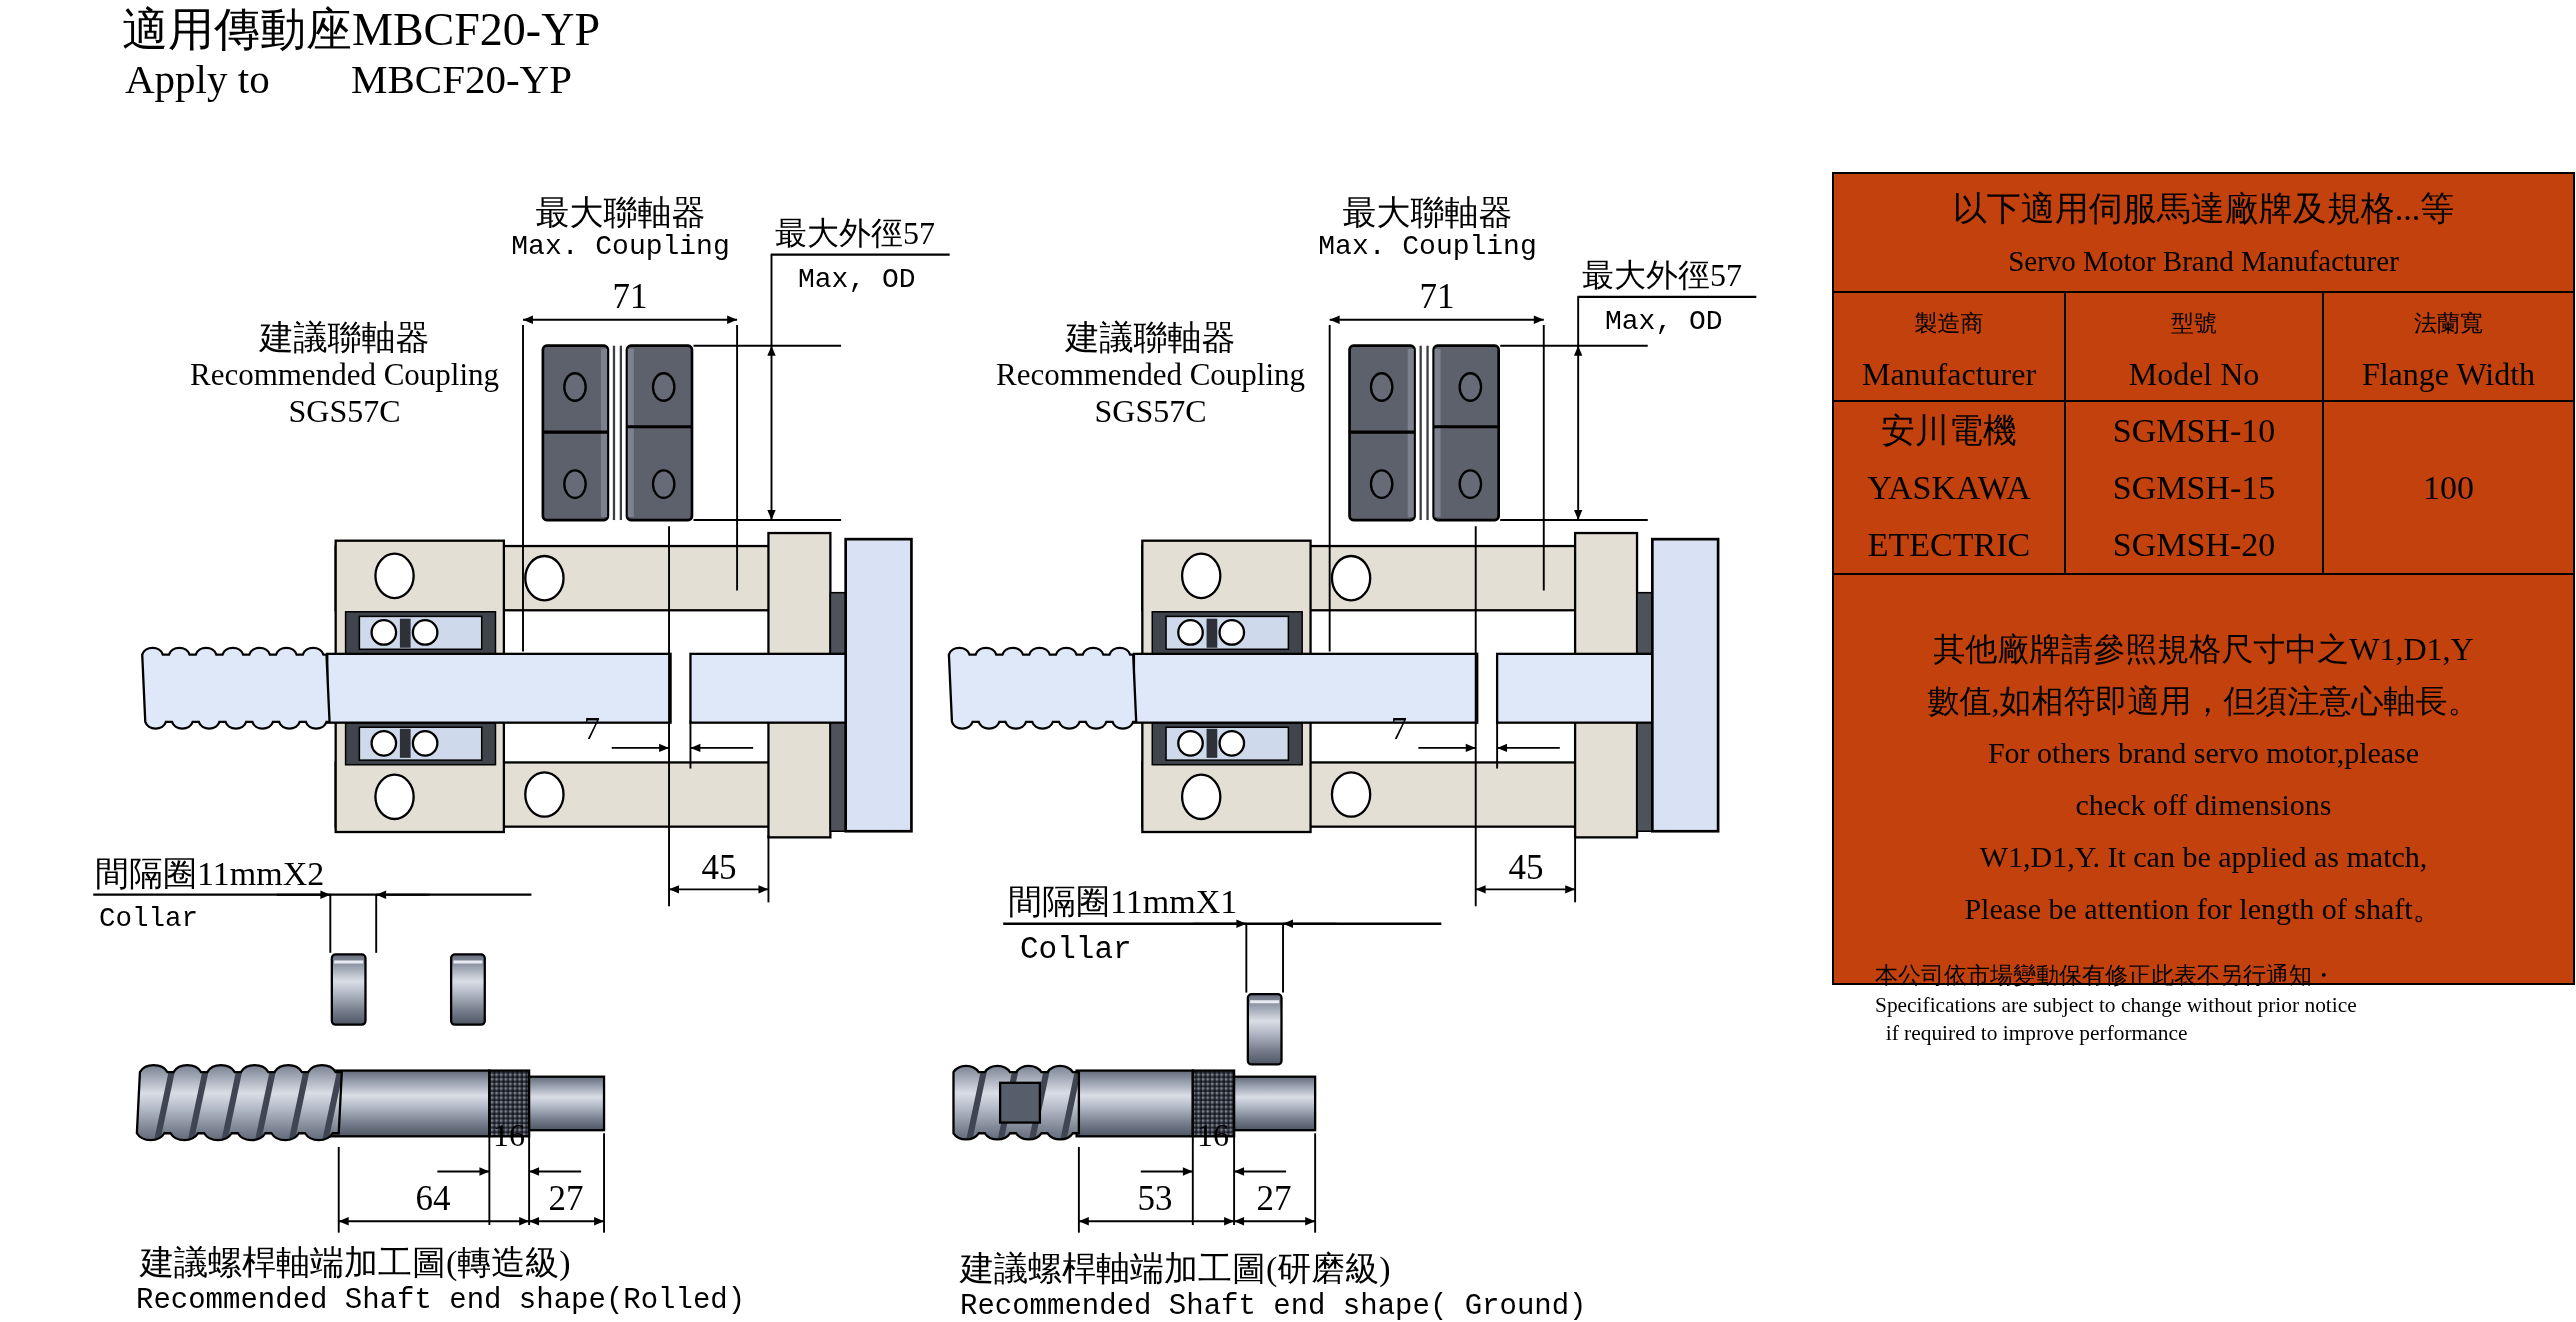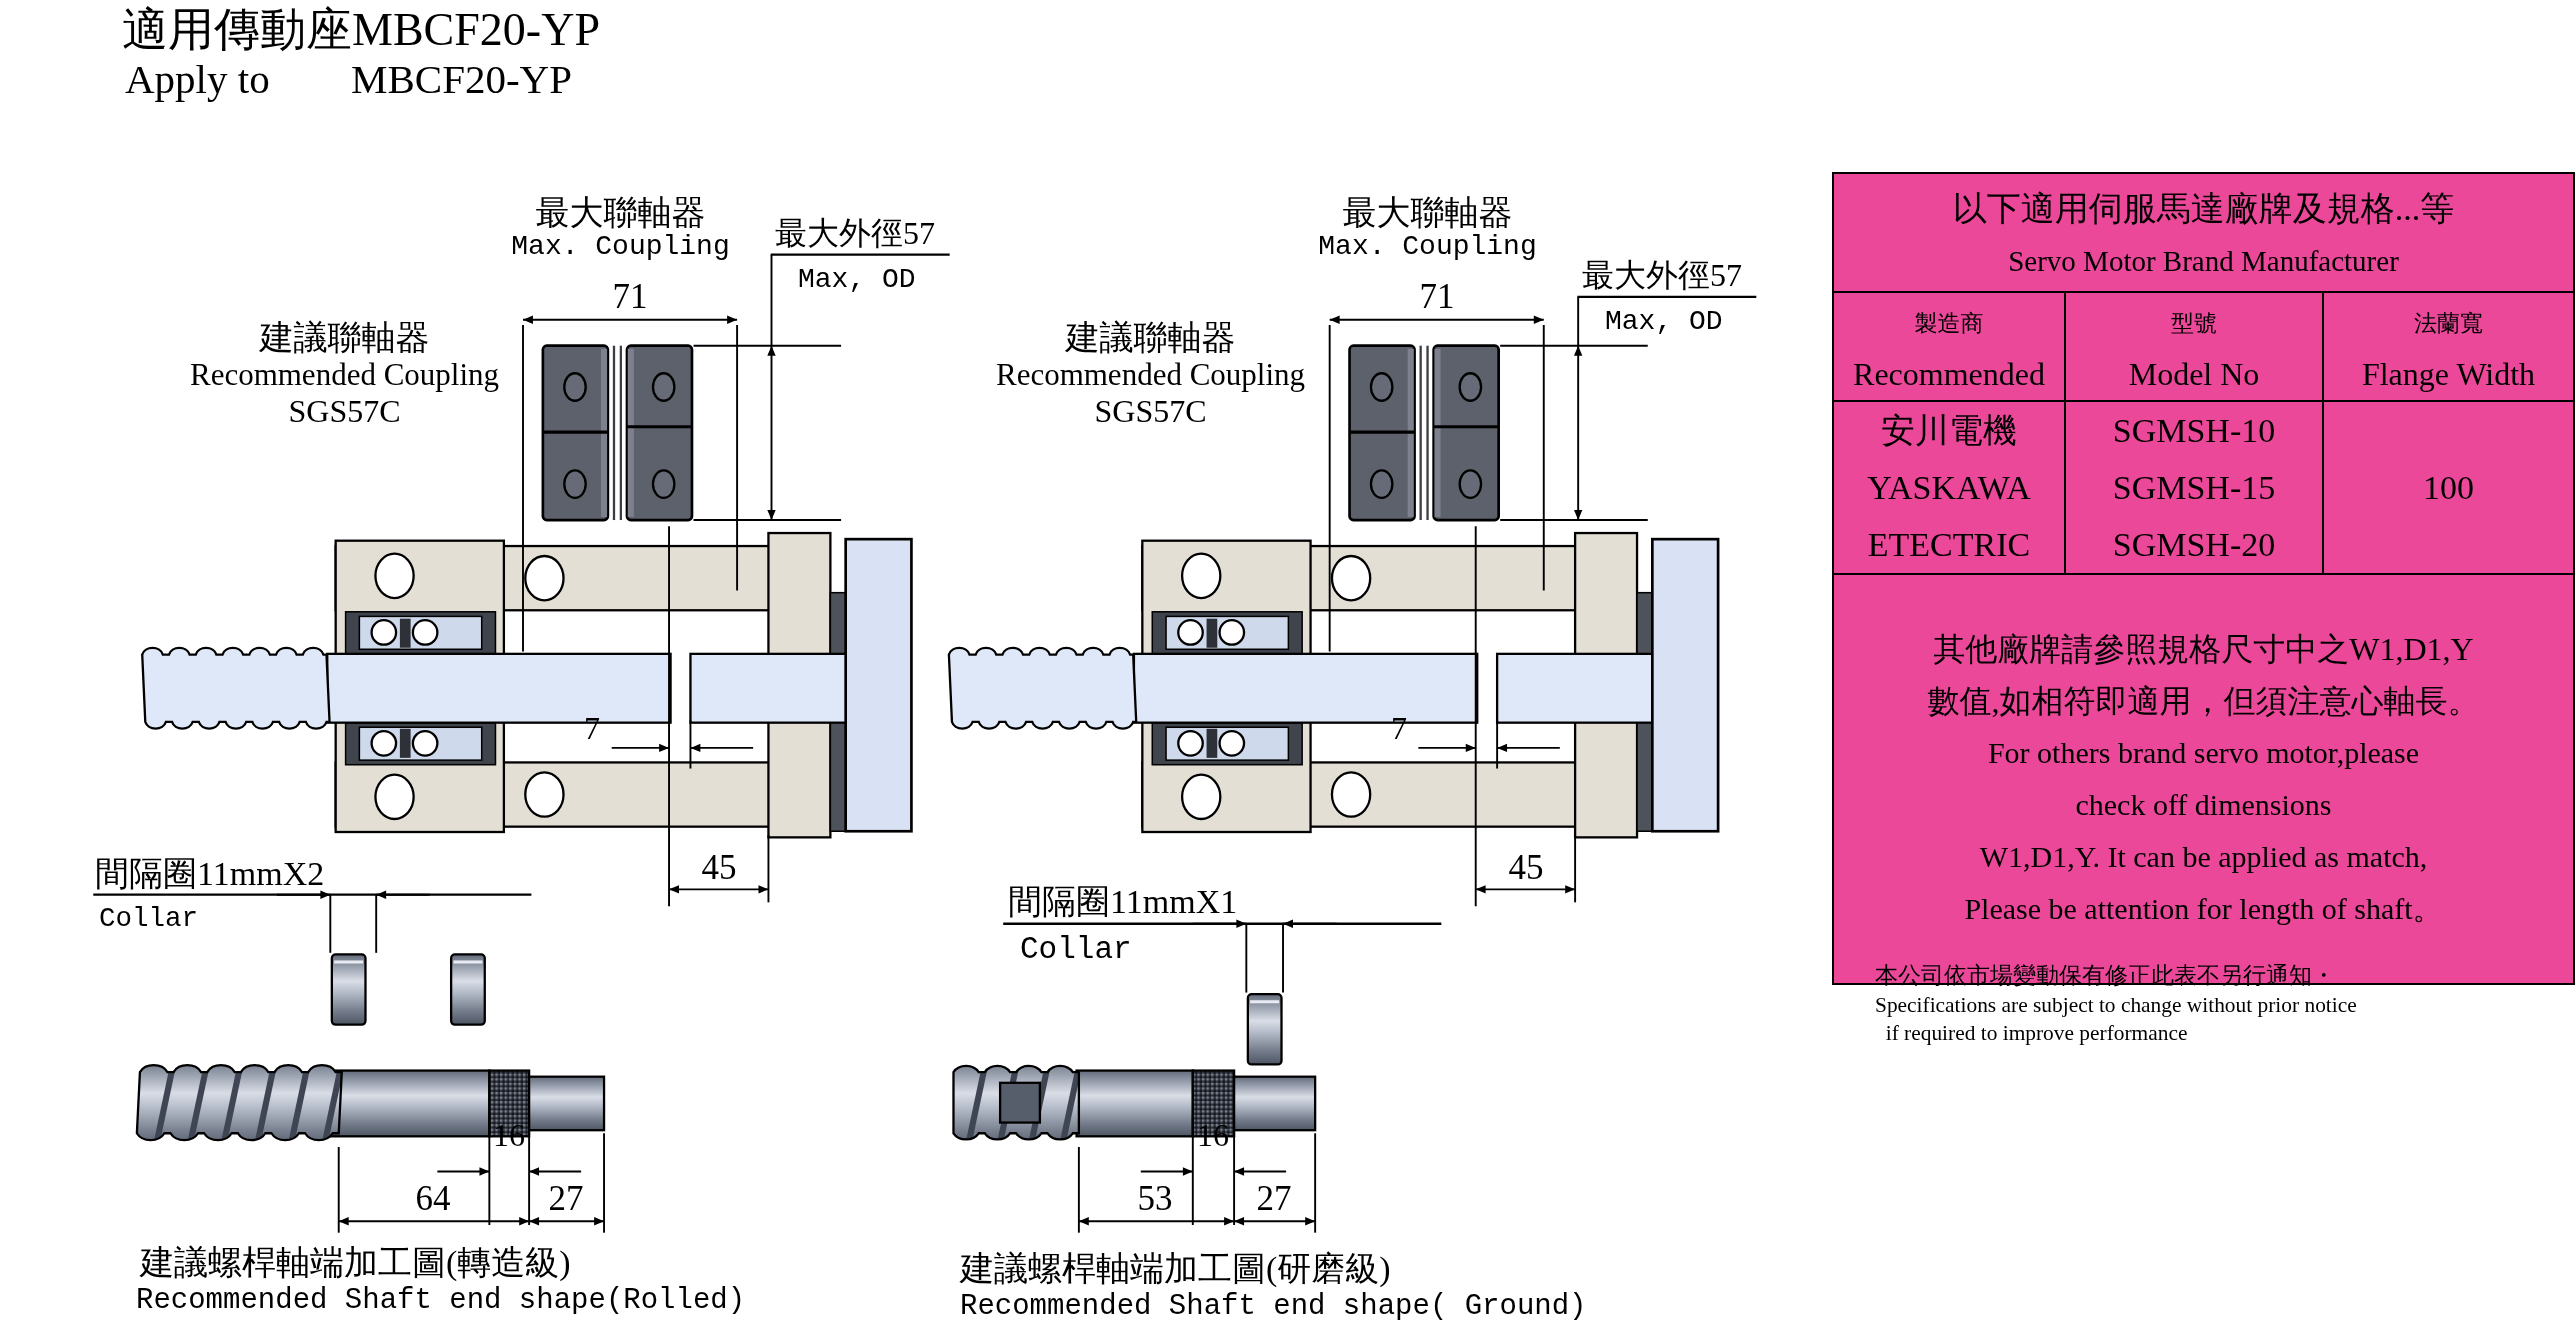--- a/index.html
+++ b/index.html
@@ -5,21 +5,21 @@
   html,body{margin:0;padding:0;background:#fff;}
   .page{position:relative;width:2576px;height:1323px;background:#ffffff;overflow:hidden;
         font-family:"Liberation Serif","DejaVu Serif",serif;color:#000;}
   .lbl{position:absolute;white-space:nowrap;line-height:1.08;}
   .cjk{font-family:"Liberation Serif","DejaVu Serif",serif;}
   .mono{font-family:"Liberation Mono","DejaVu Sans Mono",monospace;}
   .ctr{text-align:center;}
   svg.canvas{position:absolute;left:0;top:0;}
   
   .spec{position:absolute;left:1832px;top:172px;width:741px;border-collapse:collapse;
-        table-layout:fixed;background:#ec4899;padding-left:8px;}
+        table-layout:fixed;background:#c2410c;padding-left:8px;}
   .spec td{border:2.3px solid #000;vertical-align:middle;text-align:center;padding:0;}
   .t-title1{font-size:34px;line-height:57px;}
   .t-title2{font-size:29px;line-height:49px;}
   .t-colcjk{font-size:23px;line-height:55px;}
   .t-colen{font-size:32px;line-height:47px;}
   .t-cell{font-size:34px;line-height:57px;}
   .t-notes{text-align:left;padding:6.1px 4.6px 0 7.6px;}
   .t-notes div{white-space:nowrap;}
   .n-cjk{font-size:32px;line-height:52px;}
   .n-en{font-size:30px;line-height:52px;}
@@ -259,21 +259,21 @@
     <tbody>
         <tr style="height:119px">
       <td colspan="3">
         <div class="t-title1 cjk">以下適用伺服馬達廠牌及規格...等</div>
         <div class="t-title2">Servo Motor Brand Manufacturer</div>
       </td>
     </tr>
     <tr style="height:109px">
       <td>
         <div class="t-colcjk cjk">製造商</div>
-        <div class="t-colen">Recommended</div>
+        <div class="t-colen">Manufacturer</div>
       </td>
       <td>
         <div class="t-colcjk cjk">型號</div>
         <div class="t-colen">Model No</div>
       </td>
       <td>
         <div class="t-colcjk cjk">法蘭寬</div>
         <div class="t-colen">Flange Width</div>
       </td>
     </tr>

